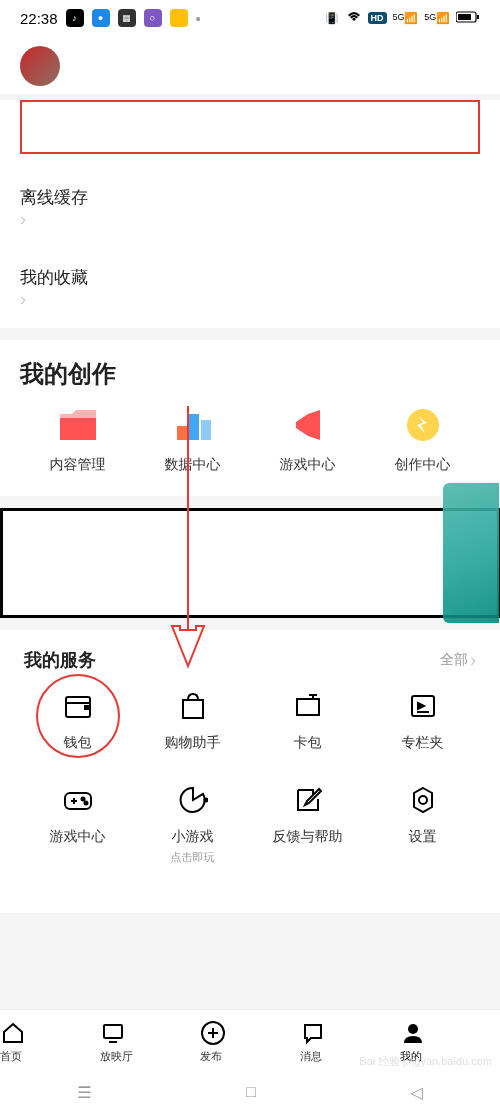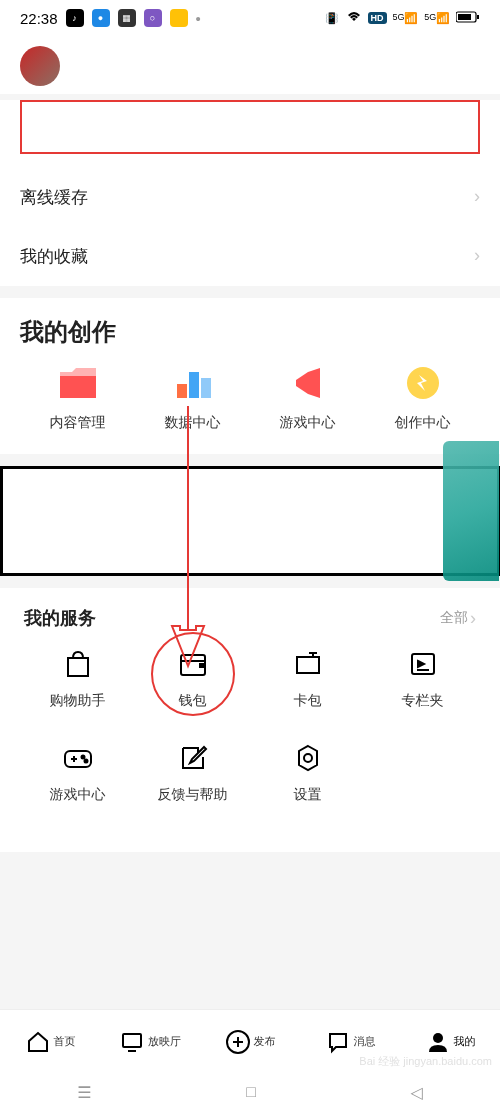--- a/index.html
+++ b/index.html
@@ -14,21 +14,21 @@
     .status-icon.dark { background: #333; }
     .status-icon.purple { background: #7e57c2; }
     .status-icon.yellow { background: #ffc107; }
     
     .avatar-row { background: #fff; padding: 10px 20px 8px; }
     .avatar { width: 40px; height: 40px; border-radius: 50%; background: linear-gradient(135deg, #c62828, #8d6e63); }
     
     .red-box { border: 2px solid #e53935; height: 54px; margin: 6px 20px 8px; background: #fff; }
     
     .card { background: #fff; margin: 0 0 12px; }
-    .list-item { display: flex; align-items: flex-start; justify-content: space-between; padding: 18px 20px; font-size: 17px; color: #222; }
+    .list-item { display: flex; align-items: flex-start; justify-content: space-between; padding: 18px 20px; font-size: 17px; color: #222; flex-direction: column; }
     .chevron { color: #ccc; font-size: 18px; }
     
     .section-title { font-size: 24px; font-weight: 600; color: #222; padding: 18px 20px 14px; }
     .section-header { display: flex; align-items: center; justify-content: space-between; padding: 18px 24px 14px; }
     .section-header .title { font-size: 18px; font-weight: 600; color: #222; }
     .more-link { font-size: 14px; color: #999; display: flex; align-items: center; gap: 2px; }
     
     .tile-row { display: flex; padding: 0 20px 22px; }
     .tile { flex: 1; display: flex; flex-direction: column; align-items: center; gap: 10px; }
     .tile-icon { width: 42px; height: 42px; display: flex; align-items: center; justify-content: center; }
@@ -41,21 +41,21 @@
     .service-item { width: 25%; display: flex; flex-direction: column; align-items: center; gap: 8px; margin-bottom: 28px; position: relative; }
     .service-icon { width: 40px; height: 40px; display: flex; align-items: center; justify-content: center; }
     .service-label { font-size: 14px; color: #333; }
     .service-sublabel { font-size: 11px; color: #999; margin-top: -4px; }
     
     .red-circle { position: absolute; width: 84px; height: 84px; border: 2px solid #e53935; border-radius: 50%; top: -12px; left: 50%; transform: translateX(-50%); pointer-events: none; }
     
     .arrow-annotation { position: absolute; left: 168px; top: 402px; pointer-events: none; z-index: 10; }
     
     .bottom-nav { position: absolute; bottom: 38px; left: 0; right: 0; height: 64px; background: #fff; display: flex; border-top: 1px solid #eee; }
-    .nav-item { flex: 1; display: flex; flex-direction: row; align-items: center; justify-content: center; gap: 3px; }
+    .nav-item { flex: 1; display: flex; flex-direction: column; justify-content: center; gap: 3px; }
     .nav-icon { width: 26px; height: 26px; display: flex; align-items: center; justify-content: center; }
     .nav-label { font-size: 11px; color: #333; }
     .nav-item.active .nav-label { color: #000; font-weight: 500; }
     
     .sys-nav { position: absolute; bottom: 0; left: 0; right: 0; height: 38px; background: #fff; display: flex; align-items: center; justify-content: space-around; color: #999; }
     
     .watermark { position: absolute; right: 8px; bottom: 42px; font-size: 11px; color: #ccc; opacity: 0.6; }
   </style>
 </head>
 <body>
@@ -169,38 +169,38 @@
 <div class="card">
   <div class="section-header">
     <span class="title">我的服务</span>
     <span class="more-link">
       <span>全部</span>
       <span class="chevron">›</span>
     </span>
   </div>
   <div class="service-grid">
     <div class="service-item">
-      <div class="service-icon">
-        <svg width="30" height="30" viewBox="0 0 30 30" fill="none" stroke="#000" stroke-width="2">
-            <path d="M5 9 L25 9 L25 27 L5 27 Z"></path>
-            <path d="M10 9 Q10 3 15 3 Q20 3 20 9"></path>
-          </svg>
-      </div>
-      <span class="service-label">购物助手</span>
-    </div>
-    <div class="service-item">
       <div class="red-circle"></div>
       <div class="service-icon">
         <svg width="30" height="30" viewBox="0 0 30 30" fill="none" stroke="#000" stroke-width="2">
             <rect x="3" y="6" width="24" height="20" rx="2"></rect>
             <line x1="3" y1="12" x2="27" y2="12"></line>
             <rect x="22" y="15" width="3" height="3" fill="#000"></rect>
           </svg>
       </div>
       <span class="service-label">钱包</span>
+    </div>
+    <div class="service-item">
+      <div class="service-icon">
+        <svg width="30" height="30" viewBox="0 0 30 30" fill="none" stroke="#000" stroke-width="2">
+            <path d="M5 9 L25 9 L25 27 L5 27 Z"></path>
+            <path d="M10 9 Q10 3 15 3 Q20 3 20 9"></path>
+          </svg>
+      </div>
+      <span class="service-label">购物助手</span>
     </div>
     <div class="service-item">
       <div class="service-icon">
         <svg width="30" height="30" viewBox="0 0 30 30" fill="none" stroke="#000" stroke-width="2">
             <path d="M4 8 L26 8 L26 24 L4 24 Z"></path>
             <path d="M20 4 L20 8"></path>
             <path d="M16 4 L24 4"></path>
           </svg>
       </div>
       <span class="service-label">卡包</span>
@@ -223,20 +223,30 @@
             <line x1="12" y1="11" x2="12" y2="17"></line>
             <circle cx="21" cy="12" r="1.5" fill="#000"></circle>
             <circle cx="24" cy="16" r="1.5" fill="#000"></circle>
           </svg>
       </div>
       <span class="service-label">游戏中心</span>
     </div>
     <div class="service-item">
       <div class="service-icon">
         <svg width="30" height="30" viewBox="0 0 30 30" fill="none" stroke="#000" stroke-width="2">
+            <path d="M15 3 A12 12 0 1 0 25 9 L15 15 Z"></path>
+            <circle cx="28" cy="15" r="1.5" fill="#000"></circle>
+          </svg>
+      </div>
+      <span class="service-label">小游戏</span>
+      <span class="service-sublabel">点击即玩</span>
+    </div>
+    <div class="service-item">
+      <div class="service-icon">
+        <svg width="30" height="30" viewBox="0 0 30 30" fill="none" stroke="#000" stroke-width="2">
             <path d="M5 5 L20 5 L20 10 M5 5 L5 25 L25 25 L25 14"></path>
             <path d="M26 4 L14 16 L12 20 L16 18 L28 6 Z"></path>
           </svg>
       </div>
       <span class="service-label">反馈与帮助</span>
     </div>
     <div class="service-item">
       <div class="service-icon">
         <svg width="30" height="30" viewBox="0 0 30 30" fill="none" stroke="#000" stroke-width="2">
             <polygon points="15,3 24,8 24,22 15,27 6,22 6,8"></polygon>

